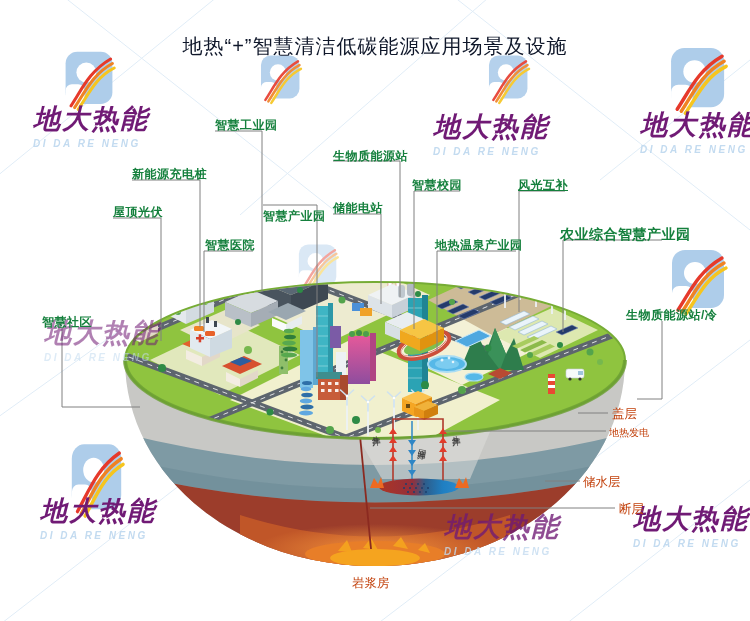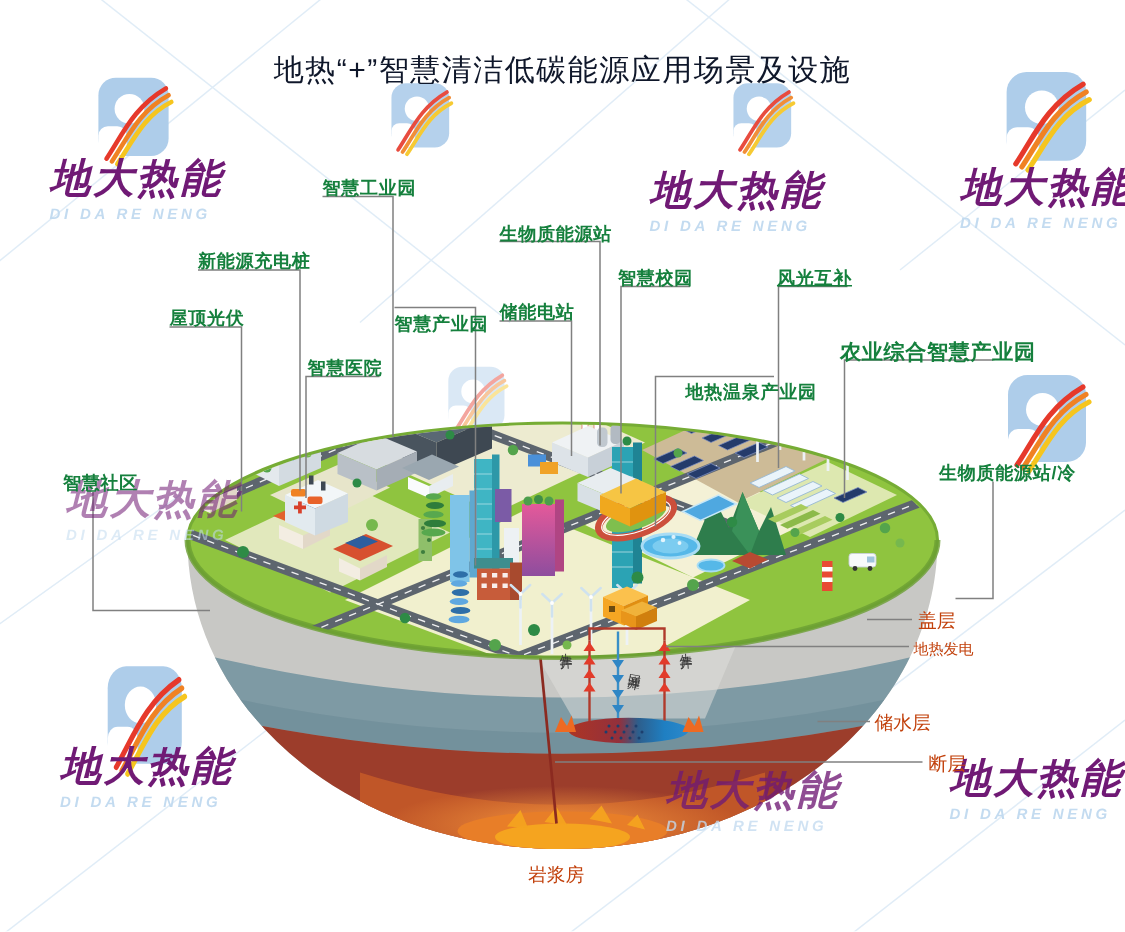--- a/index.html
+++ b/index.html
@@ -493,21 +493,21 @@
 <div class="lbl" style="left:42px;top:314px;">智慧社区</div>
 <div class="lbl" style="left:113px;top:204px;">屋顶光伏</div>
 <div class="lbl" style="left:132px;top:166px;">新能源充电桩</div>
 <div class="lbl" style="left:215px;top:117px;">智慧工业园</div>
 <div class="lbl" style="left:205px;top:237px;">智慧医院</div>
 <div class="lbl" style="left:263px;top:208px;">智慧产业园</div>
 <div class="lbl" style="left:333px;top:148px;">生物质能源站</div>
 <div class="lbl" style="left:333px;top:200px;text-align:right;">储能电站</div>
 <div class="lbl" style="left:412px;top:177px;">智慧校园</div>
 <div class="lbl" style="left:518px;top:177px;text-decoration:underline;">风光互补</div>
-<div class="lbl" style="left:457px;top:237px;margin-top:16px;">地热温泉产业园</div>
+<div class="lbl" style="left:435px;top:237px;">地热温泉产业园</div>
 <div class="lbl" style="left:560px;top:226px;font-size:14px;">农业综合智慧产业园</div>
 <div class="lbl" style="left:626px;top:307px;">生物质能源站/冷</div>
 
 <div class="geo" style="left:612px;top:406px;">盖层</div>
 <div class="geo small" style="left:609px;top:426px;">地热发电</div>
 <div class="geo" style="left:583px;top:474px;">储水层</div>
 <div class="geo" style="left:619px;top:501px;">断层</div>
 <div class="geo" style="left:352px;top:575px;">岩浆房</div>
 
 <div class="well" style="left:370px;top:429px;transform:rotate(-4deg);">生产井</div>

